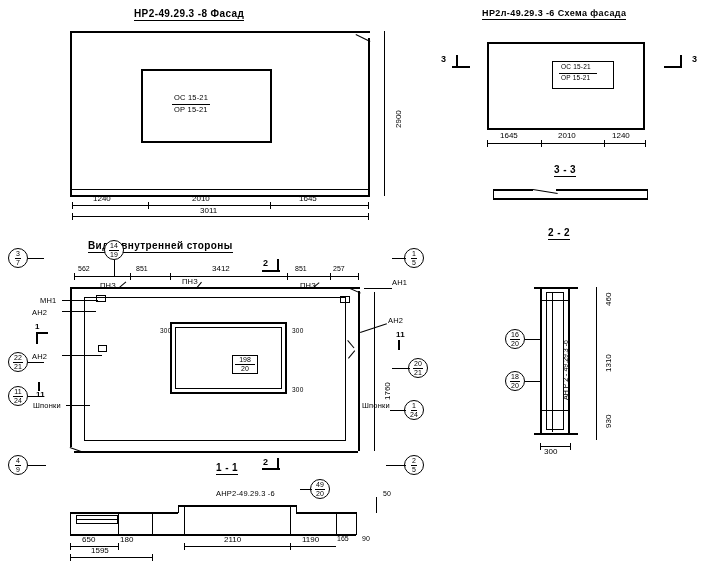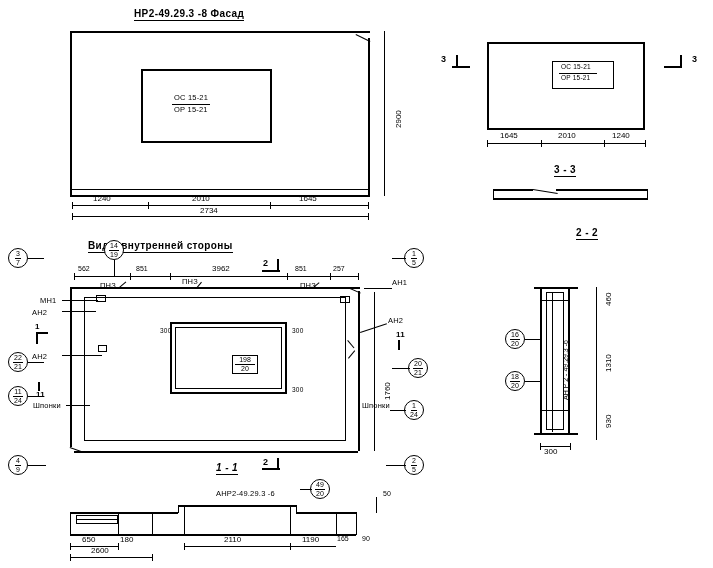--- a/index.html
+++ b/index.html
@@ -58,22 +58,23 @@
   <div class="tick" style="left:72px;top:202px;"></div>
   <div class="tick" style="left:148px;top:202px;"></div>
   <div class="tick" style="left:270px;top:202px;"></div>
   <div class="tick" style="left:368px;top:202px;"></div>
   <div class="dim" style="left:93px;top:194px;">1240</div>
   <div class="dim" style="left:192px;top:194px;">2010</div>
   <div class="dim" style="left:299px;top:194px;">1645</div>
   <div class="ln h" style="left:72px;top:216px;width:296px;"></div>
   <div class="tick" style="left:72px;top:213px;"></div>
   <div class="tick" style="left:368px;top:213px;"></div>
-  <div class="dim" style="left:200px;top:206px;">2734</div>
-
+  <div class="dim" style="left:200px;top:206px;">3011</div>
+
+  <div class="ttl ul" style="left:482px;top:8px;font-size:9px;">НР2л-49.29.3  -6 Схема фасада</div>
 
   <div class="box2" style="left:487px;top:42px;width:158px;height:88px;"></div>
   <div class="box" style="left:552px;top:61px;width:62px;height:28px;"></div>
   <div class="lbl xs" style="left:561px;top:63px;">ОС 15-21</div>
   <div class="ln h" style="left:559px;top:73px;width:38px;"></div>
   <div class="lbl xs" style="left:561px;top:74px;">ОР 15-21</div>
 
   <div class="lbl b" style="left:441px;top:54px;">3</div>
   <div class="ln h2" style="left:452px;top:66px;width:18px;"></div>
   <div class="ln v2" style="left:456px;top:55px;height:12px;"></div>
@@ -119,21 +120,21 @@
 
   <div class="ln h" style="left:74px;top:276px;width:284px;"></div>
   <div class="tick" style="left:74px;top:273px;"></div>
   <div class="tick" style="left:130px;top:273px;"></div>
   <div class="tick" style="left:170px;top:273px;"></div>
   <div class="tick" style="left:287px;top:273px;"></div>
   <div class="tick" style="left:330px;top:273px;"></div>
   <div class="tick" style="left:358px;top:273px;"></div>
   <div class="dim" style="left:78px;top:265px;font-size:7px;">562</div>
   <div class="dim" style="left:136px;top:265px;font-size:7px;">851</div>
-  <div class="dim" style="left:212px;top:264px;font-size:8px;">3962</div>
+  <div class="dim" style="left:212px;top:264px;font-size:8px;">3412</div>
   <div class="dim" style="left:295px;top:265px;font-size:7px;">851</div>
   <div class="dim" style="left:333px;top:265px;font-size:7px;">257</div>
 
   <div class="lbl sm" style="left:100px;top:281px;">ПНЗ</div>
   <div class="lbl sm" style="left:182px;top:277px;">ПНЗ</div>
   <div class="lbl sm" style="left:300px;top:281px;">ПНЗ</div>
 
   <div class="ln" style="left:118px;top:288px;width:10px;height:1px;transform:rotate(-40deg);transform-origin:0 0;"></div>
   <div class="ln" style="left:196px;top:288px;width:8px;height:1px;transform:rotate(-50deg);transform-origin:0 0;"></div>
   <div class="ln" style="left:312px;top:288px;width:9px;height:1px;transform:rotate(-40deg);transform-origin:0 0;"></div>
@@ -177,21 +178,21 @@
 
   <div class="lbl xs" style="left:292px;top:327px;">300</div>
   <div class="lbl xs" style="left:292px;top:386px;">300</div>
   <div class="lbl xs" style="left:160px;top:327px;">300</div>
 
   <div class="ln v" style="left:374px;top:295px;height:152px;"></div>
   <div class="tick" style="left:374px;top:292px;"></div>
   <div class="tick" style="left:374px;top:444px;"></div>
   <div class="vert" style="left:383px;top:400px;transform:rotate(-90deg);font-size:8px;">1760</div>
 
-  <div class="ttl ul" style="left:576px;top:227px;">2 - 2</div>
+  <div class="ttl ul" style="left:548px;top:227px;">2 - 2</div>
 
   <div class="box2" style="left:540px;top:287px;width:30px;height:148px;"></div>
   <div class="box" style="left:546px;top:292px;width:18px;height:138px;"></div>
   <div class="ln h2" style="left:534px;top:287px;width:44px;"></div>
   <div class="ln h2" style="left:534px;top:433px;width:44px;"></div>
   <div class="ln h" style="left:540px;top:300px;width:30px;"></div>
   <div class="ln h" style="left:540px;top:410px;width:30px;"></div>
   <div class="ln v" style="left:552px;top:292px;height:140px;"></div>
   <div class="vert" style="left:562px;top:400px;transform:rotate(-90deg);font-size:7px;">АН Р 2 - 49.29.3 -6</div>
 
@@ -202,21 +203,21 @@
   <div class="tick" style="left:596px;top:433px;"></div>
   <div class="vert" style="left:604px;top:306px;transform:rotate(-90deg);font-size:8px;">460</div>
   <div class="vert" style="left:604px;top:372px;transform:rotate(-90deg);font-size:8px;">1310</div>
   <div class="vert" style="left:604px;top:428px;transform:rotate(-90deg);font-size:8px;">930</div>
 
   <div class="ln h" style="left:540px;top:446px;width:30px;"></div>
   <div class="tick" style="left:540px;top:443px;"></div>
   <div class="tick" style="left:570px;top:443px;"></div>
   <div class="dim" style="left:544px;top:447px;">300</div>
 
-  <div class="ttl ul" style="left:216px;top:462px;font-style:italic;">1 - 1</div>
+  <div class="ttl ul" style="left:216px;top:462px;">1 - 1</div>
   <div class="lbl sm" style="left:216px;top:489px;">АНР2-49.29.3 -6</div>
 
   <div class="ln h2" style="left:70px;top:512px;width:108px;"></div>
   <div class="ln h2" style="left:178px;top:505px;width:118px;"></div>
   <div class="ln h2" style="left:296px;top:512px;width:60px;"></div>
   <div class="ln v" style="left:178px;top:505px;height:8px;"></div>
   <div class="ln v" style="left:296px;top:505px;height:8px;"></div>
   <div class="ln h2" style="left:70px;top:534px;width:286px;"></div>
   <div class="ln v" style="left:70px;top:512px;height:23px;"></div>
   <div class="ln v" style="left:356px;top:512px;height:23px;"></div>
@@ -229,21 +230,21 @@
   <div class="ln v" style="left:336px;top:512px;height:22px;"></div>
 
   <div class="ln h" style="left:70px;top:546px;width:48px;"></div>
   <div class="tick" style="left:70px;top:543px;"></div>
   <div class="tick" style="left:118px;top:543px;"></div>
   <div class="dim" style="left:82px;top:535px;">650</div>
   <div class="dim" style="left:120px;top:535px;">180</div>
   <div class="ln h" style="left:70px;top:557px;width:82px;"></div>
   <div class="tick" style="left:70px;top:554px;"></div>
   <div class="tick" style="left:152px;top:554px;"></div>
-  <div class="dim" style="left:91px;top:546px;">2600</div>
+  <div class="dim" style="left:91px;top:546px;">1595</div>
   <div class="ln h" style="left:184px;top:546px;width:106px;"></div>
   <div class="tick" style="left:184px;top:543px;"></div>
   <div class="tick" style="left:290px;top:543px;"></div>
   <div class="dim" style="left:224px;top:535px;">2110</div>
   <div class="ln h" style="left:290px;top:546px;width:46px;"></div>
   <div class="dim" style="left:302px;top:535px;">1190</div>
   <div class="dim" style="left:337px;top:535px;font-size:7px;">165</div>
   <div class="dim" style="left:362px;top:535px;font-size:7px;">90</div>
   <div class="dim" style="left:383px;top:490px;font-size:7px;">50</div>
   <div class="ln v" style="left:376px;top:497px;height:16px;"></div>

